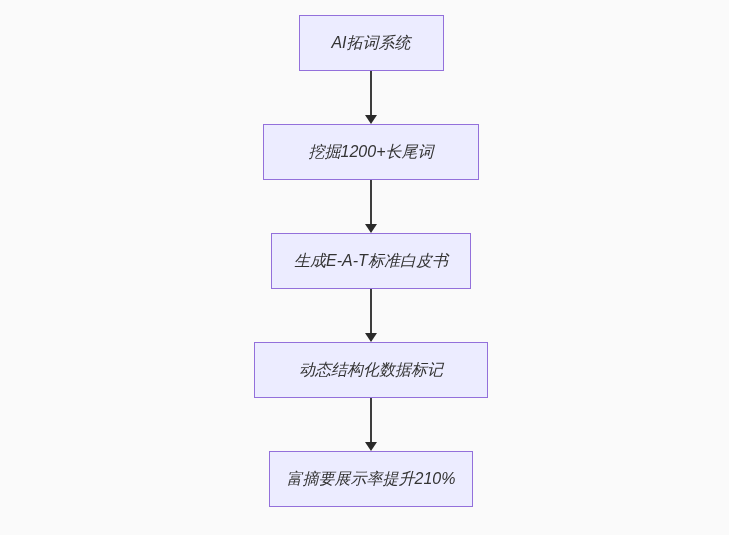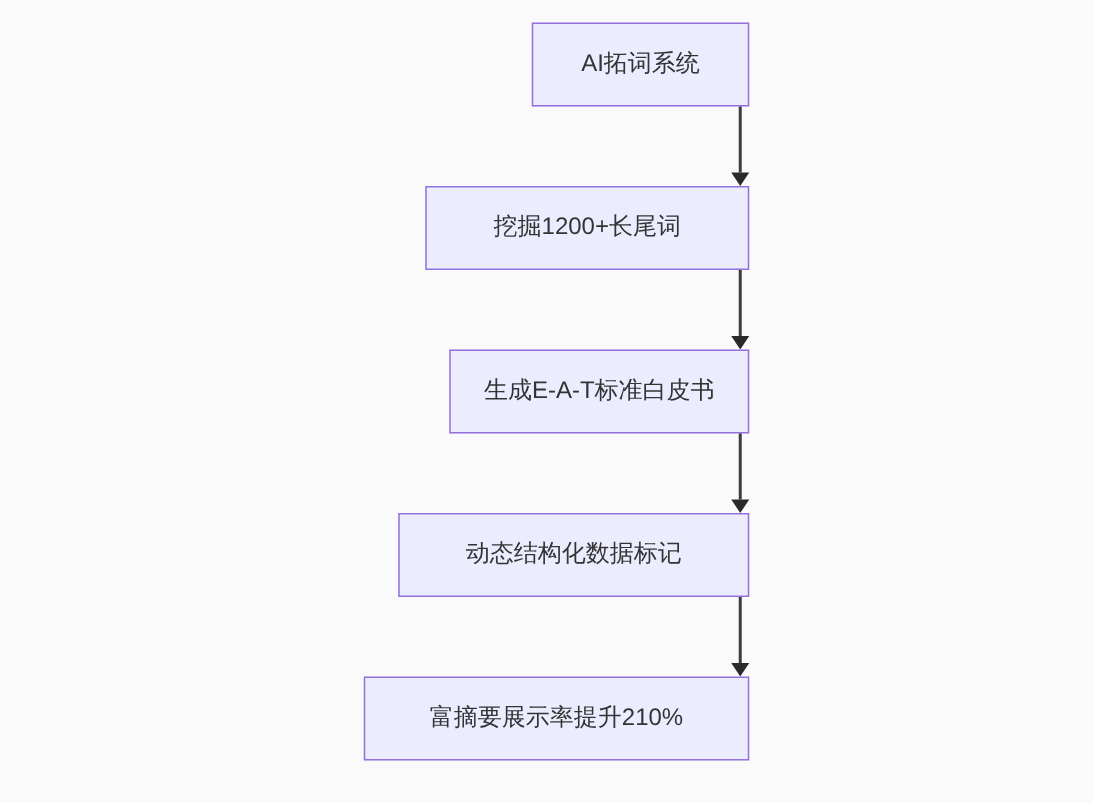--- a/index.html
+++ b/index.html
@@ -18,21 +18,22 @@
     width: 729px;
     height: 535px;
   }
   .flow {
     position: absolute;
     left: 371px;
     top: 15px;
     transform: translateX(-50%);
     display: flex;
     flex-direction: column;
-    align-items: flex-end;
+    align-items: center;
+    font-style: italic;
   }
   .node {
     box-sizing: border-box;
     height: 56px;
     background: var(--node-fill, #ececff);
     border: 1px solid var(--node-border, #9370db);
     display: flex;
     align-items: center;
     justify-content: center;
     color: var(--text, #333333);
@@ -86,16 +87,16 @@
       <div class="head"></div>
     </div>
 
     <div class="node" style="width:234px">动态结构化数据标记</div>
 
     <div class="edge">
       <div class="line"></div>
       <div class="head"></div>
     </div>
 
-    <div class="node" style="width:257px">富摘要展示率提升210%</div>
+    <div class="node" style="width:204px">富摘要展示率提升210%</div>
 
   </div>
 </div>
 
 </body></html>

